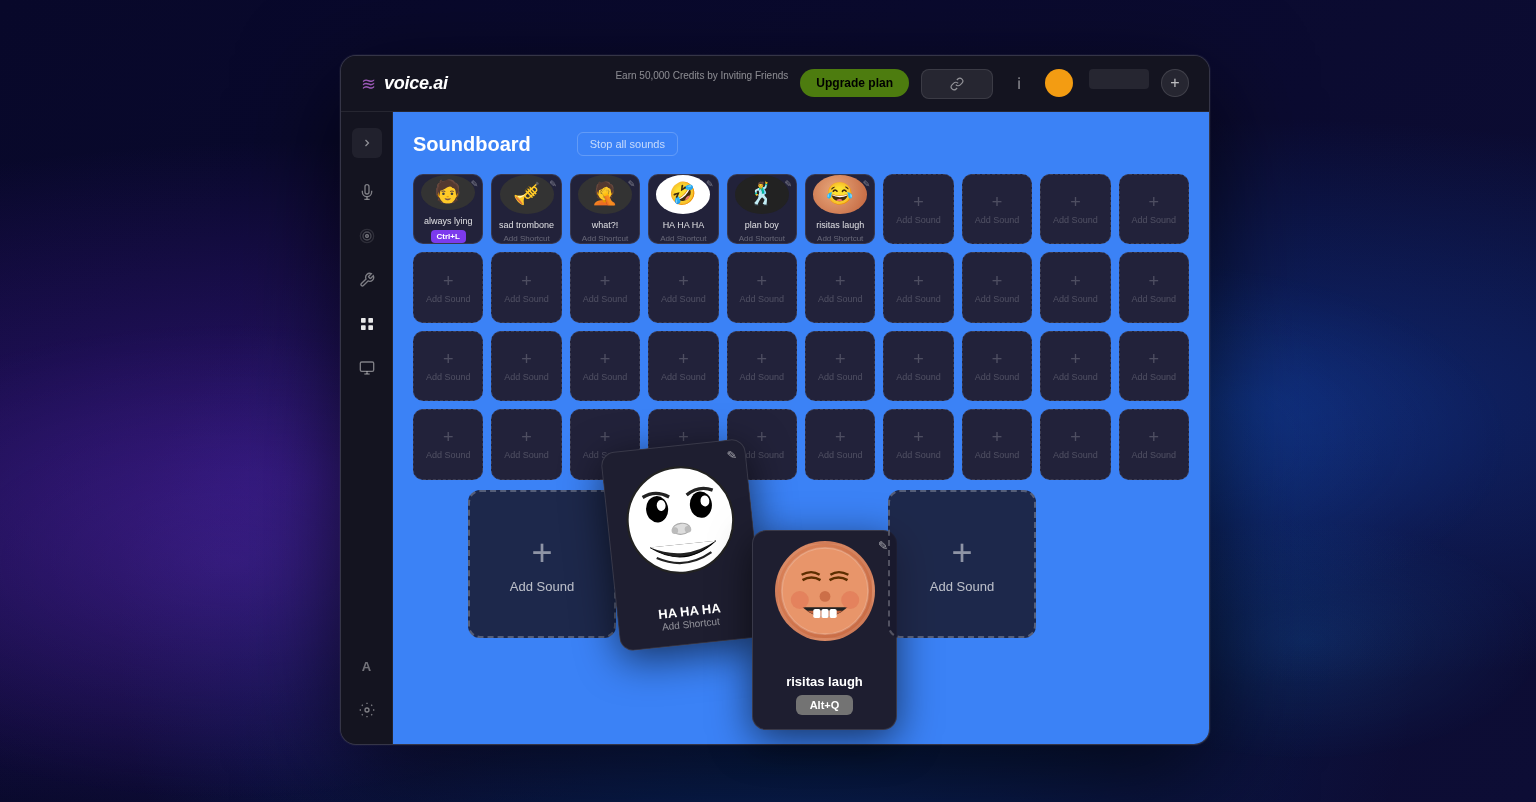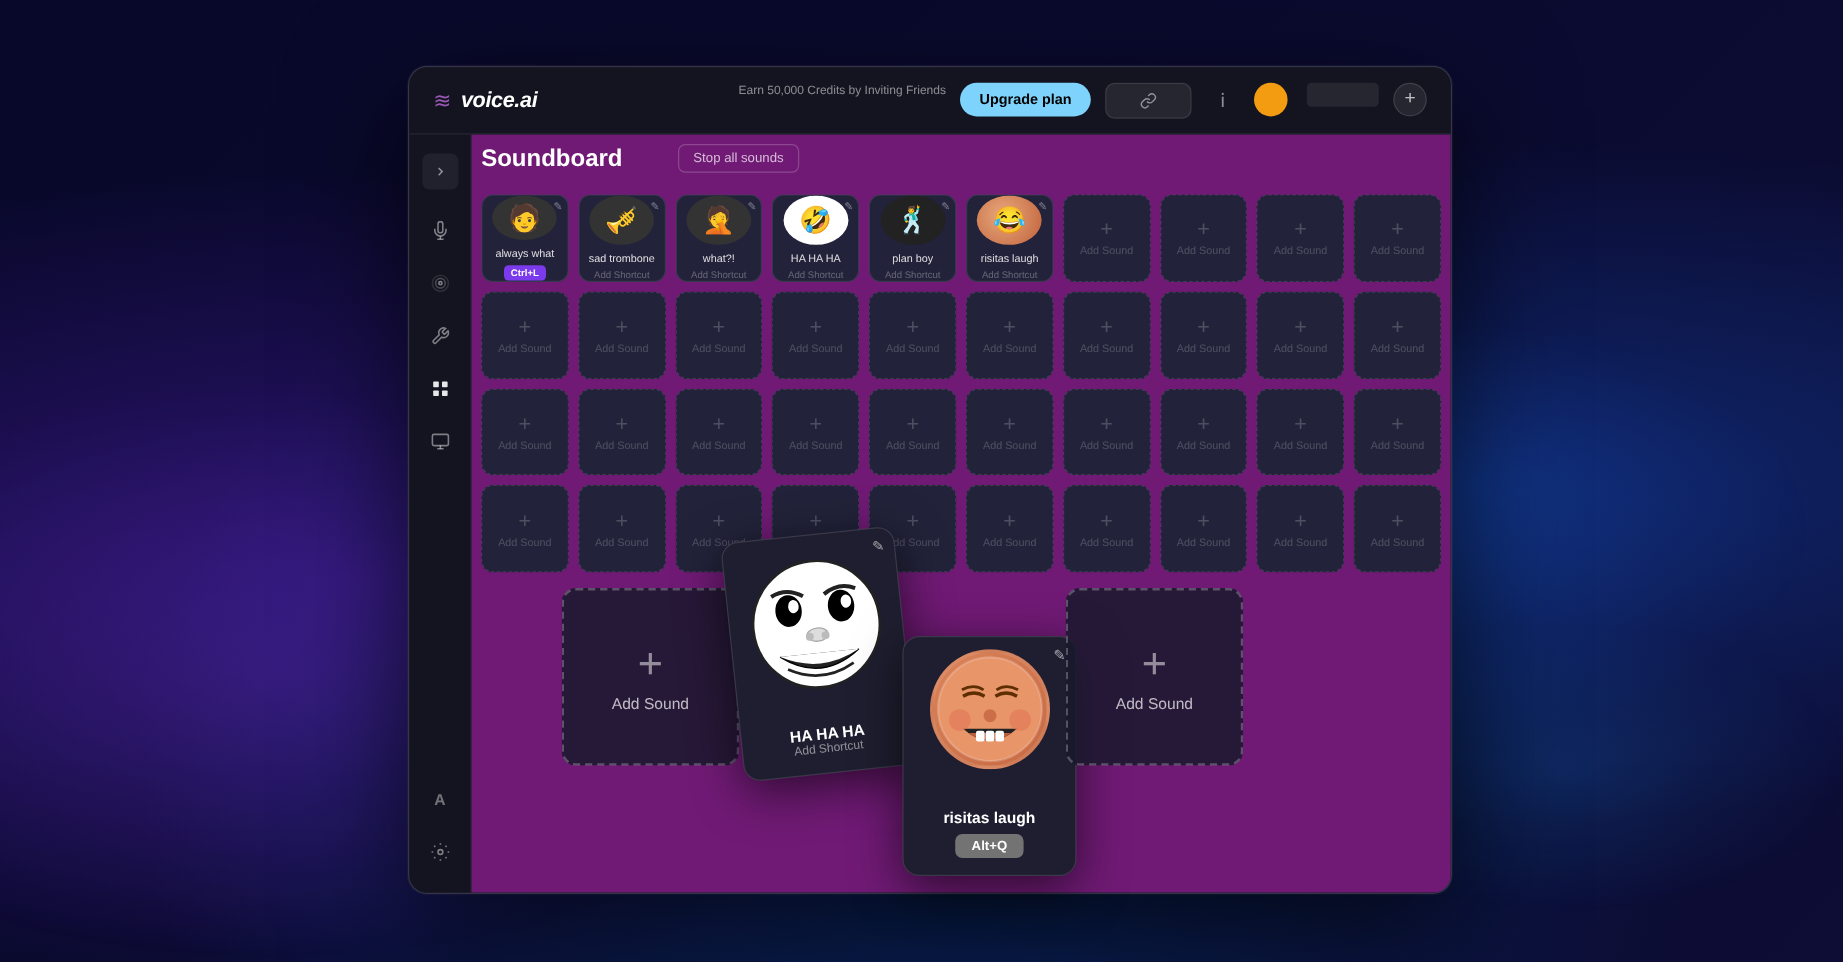--- a/index.html
+++ b/index.html
@@ -86,21 +86,21 @@
     }
 
     .earn-text {
       font-size: 10px;
       color: rgba(255,255,255,0.5);
       text-align: right;
       line-height: 1.3;
     }
 
     .upgrade-btn {
-      background: #7dd3fc;
+      background: #4d7c0f;
       color: #000;
       border: none;
       border-radius: 20px;
       padding: 7px 16px;
       font-size: 12px;
       font-weight: 600;
       cursor: pointer;
       white-space: nowrap;
     }
 
@@ -224,23 +224,23 @@
       width: 36px;
       height: 36px;
       display: flex;
       align-items: center;
       justify-content: center;
     }
 
     
     .main-content {
       flex: 1;
-      background: #701a75;
+      background: #3b82f6;
       overflow: hidden;
-      padding: 8px;
+      padding: 20px;
     }
 
     
     .soundboard-header {
       display: flex;
       align-items: center;
       gap: 14px;
       margin-bottom: 18px;
     }
 
@@ -645,21 +645,21 @@
       <div class="soundboard-header">
         <span class="soundboard-title">Soundboard</span>
         <button class="stop-all-btn">Stop all sounds</button>
       </div>
 
       <div class="sound-grid">
 
         <div class="sound-cell has-sound">
           <span class="edit-pencil">✎</span>
           <div class="sound-avatar av-man1">🧑</div>
-          <span class="sound-name">always what</span>
+          <span class="sound-name">always lying</span>
           <span class="shortcut-badge">Ctrl+L</span>
         </div>
 
         <div class="sound-cell has-sound">
           <span class="edit-pencil">✎</span>
           <div class="sound-avatar av-trumpet">🎺</div>
           <span class="sound-name">sad trombone</span>
           <span class="add-shortcut-text">Add Shortcut</span>
         </div>
 

